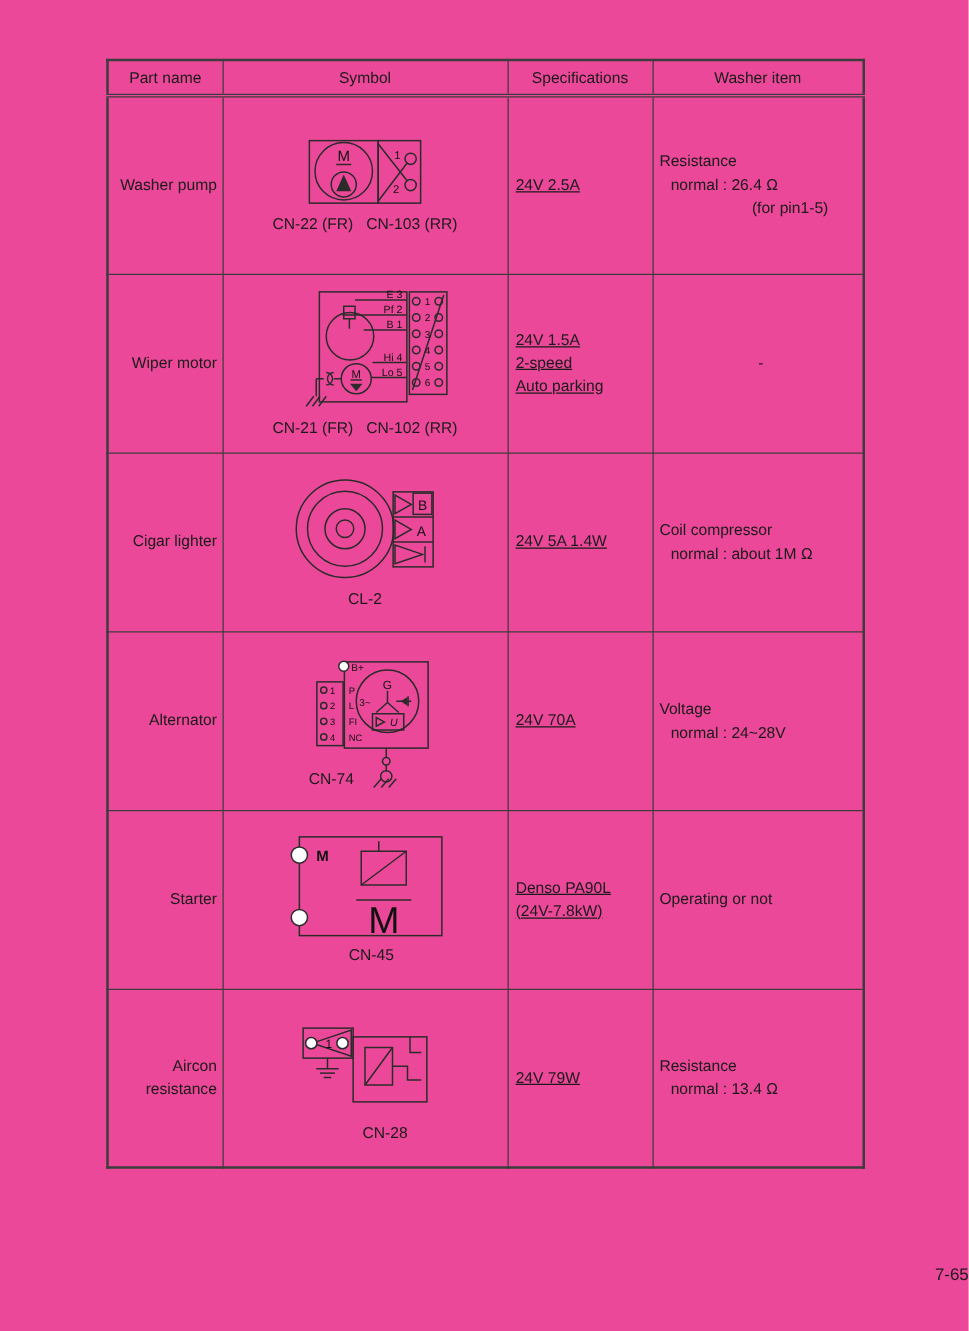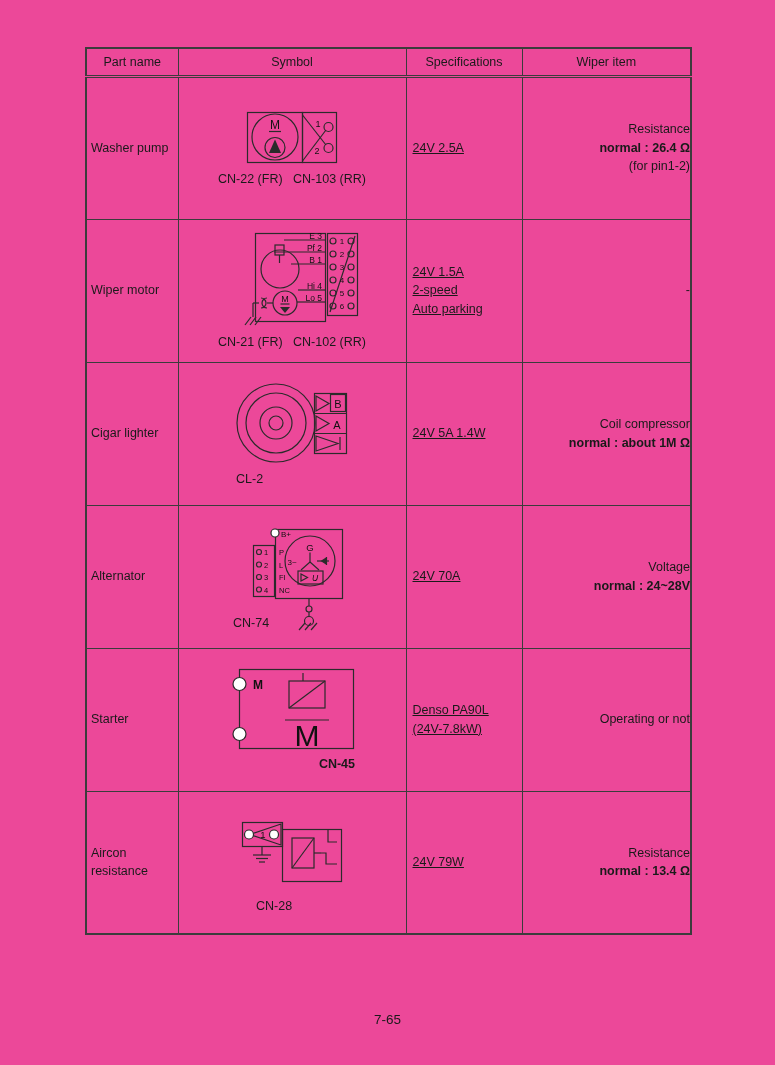--- a/index.html
+++ b/index.html
@@ -5,61 +5,61 @@
   * { margin:0; padding:0; box-sizing:border-box; }
   html,body { width:775px; height:1065px; background:#ffffff; font-family:"Liberation Sans", sans-serif; color:#1a1a1a; }
   .page { position:relative; width:775px; height:1065px; background:#ec4899; overflow:hidden; }
 
   table.spec-table { position:absolute; left:85px; top:47px; width:605px; border-collapse:collapse; table-layout:fixed; }
   table.spec-table th, table.spec-table td { border:1px solid #3c3c3c; vertical-align:middle; }
   table.spec-table { border:2px solid #3c3c3c; }
   table.spec-table thead th { height:28px; font-weight:normal; font-size:12.5px; text-align:center; border-bottom:3px double #3c3c3c; }
   table.spec-table tbody td { height:143px; font-size:12.5px; }
 
-  td.part { text-align:left; padding:0 4px; }
+  td.part { text-align:right; padding:0 4px; }
   td.spec { padding-left:6px;text-decoration:underline; }
-  td.chk  { padding-left:5px;text-align:right; }
+  td.chk  { padding-left:5px; }
   .line { line-height:18.5px; white-space:pre; }
-  .ind1 { padding-left:9px;font-weight:bold; }
+  .ind1 { padding-left:9px; }
   .ind2 { padding-left:74px; }
   .center { text-align:center; padding:0; }
 
   td.sym { text-align:center; }
   .sym-wrap { display:inline-block; position:relative; }
-  .caption { font-size:12.5px; margin-top:4px; text-align:left; white-space:pre; }
-  .caption-left { position:absolute; left:2px; bottom:4px; font-size:12.5px; white-space:pre; }
-  .caption-starter { text-align:right; padding-left:10px;font-weight:bold; }
+  .caption { font-size:12.5px; margin-top:4px; text-align:center; white-space:pre; }
+  .caption-left { position:absolute; left:16px; bottom:4px; font-size:12.5px; white-space:pre; }
+  .caption-starter { text-align:center; padding-left:10px; }
   .caption-aircon { transform:translateX(16px); }
 
   .sym svg line, .sym svg rect, .sym svg circle, .sym svg polygon, .sym svg polyline, .sym svg path
     { stroke:#2b2b2b; stroke-width:1.2; fill:none; }
   .sym svg .fill { fill:#2b2b2b; stroke:none; }
   .sym svg .wfill { fill:#ffffff; }
   .sym svg text { font-family:"Liberation Sans", sans-serif; fill:#111; stroke:none; }
 
-  .page-number { position:absolute; left:0; right:0; top:1012px; text-align:center; font-size:13.5px; }
+  .page-number { position:absolute; left:0; right:0; top:1012px; text-align:right; font-size:13.5px; }
 </style>
 </head>
 <body>
 
 <div class="page">
 
   <table class="spec-table">
     <colgroup>
         <col style="width:92px">
         <col style="width:228px">
         <col style="width:116px">
         <col style="width:169px">
       </colgroup>
     <thead>
       <tr>
         <th>Part name</th>
         <th>Symbol</th>
         <th>Specifications</th>
-        <th>Wiper item</th>
+        <th>Washer item</th>
       </tr>
     </thead>
     <tbody>
 
       <tr>
         <td class="part">
             <div class="line" style="white-space:normal">Washer pump</div>
           </td>
         <td class="sym">
           <div class="sym-wrap">
@@ -80,21 +80,21 @@
             </svg>
             <div class="caption">CN-22 (FR)   CN-103 (RR)</div>
           </div>
         </td>
         <td class="spec">
           <div class="line">24V 2.5A</div>
         </td>
         <td class="chk">
           <div class="line">Resistance</div>
           <div class="line ind1">normal : 26.4 Ω</div>
-          <div class="line ind2">(for pin1-2)</div>
+          <div class="line ind2">(for pin1-5)</div>
         </td>
       </tr>
 
       <tr>
         <td class="part">
             <div class="line" style="white-space:normal">Wiper motor</div>
           </td>
         <td class="sym">
           <div class="sym-wrap">
             <svg width="134" height="96" viewBox="0 0 134 96">

